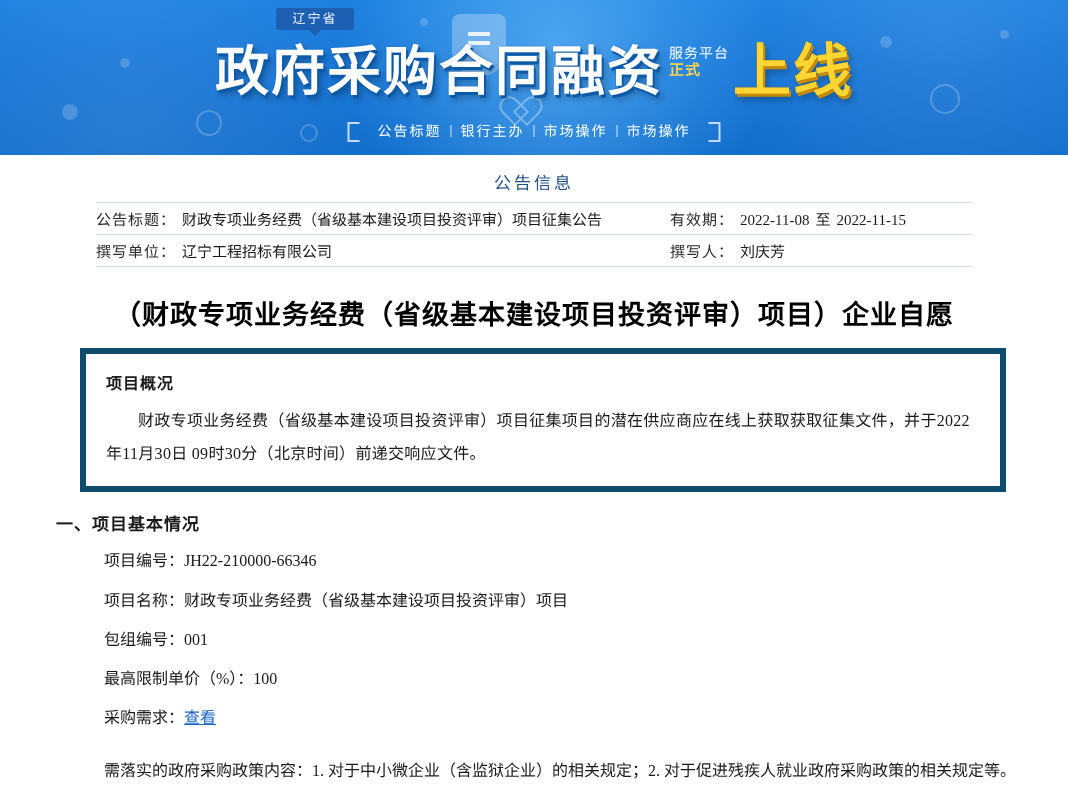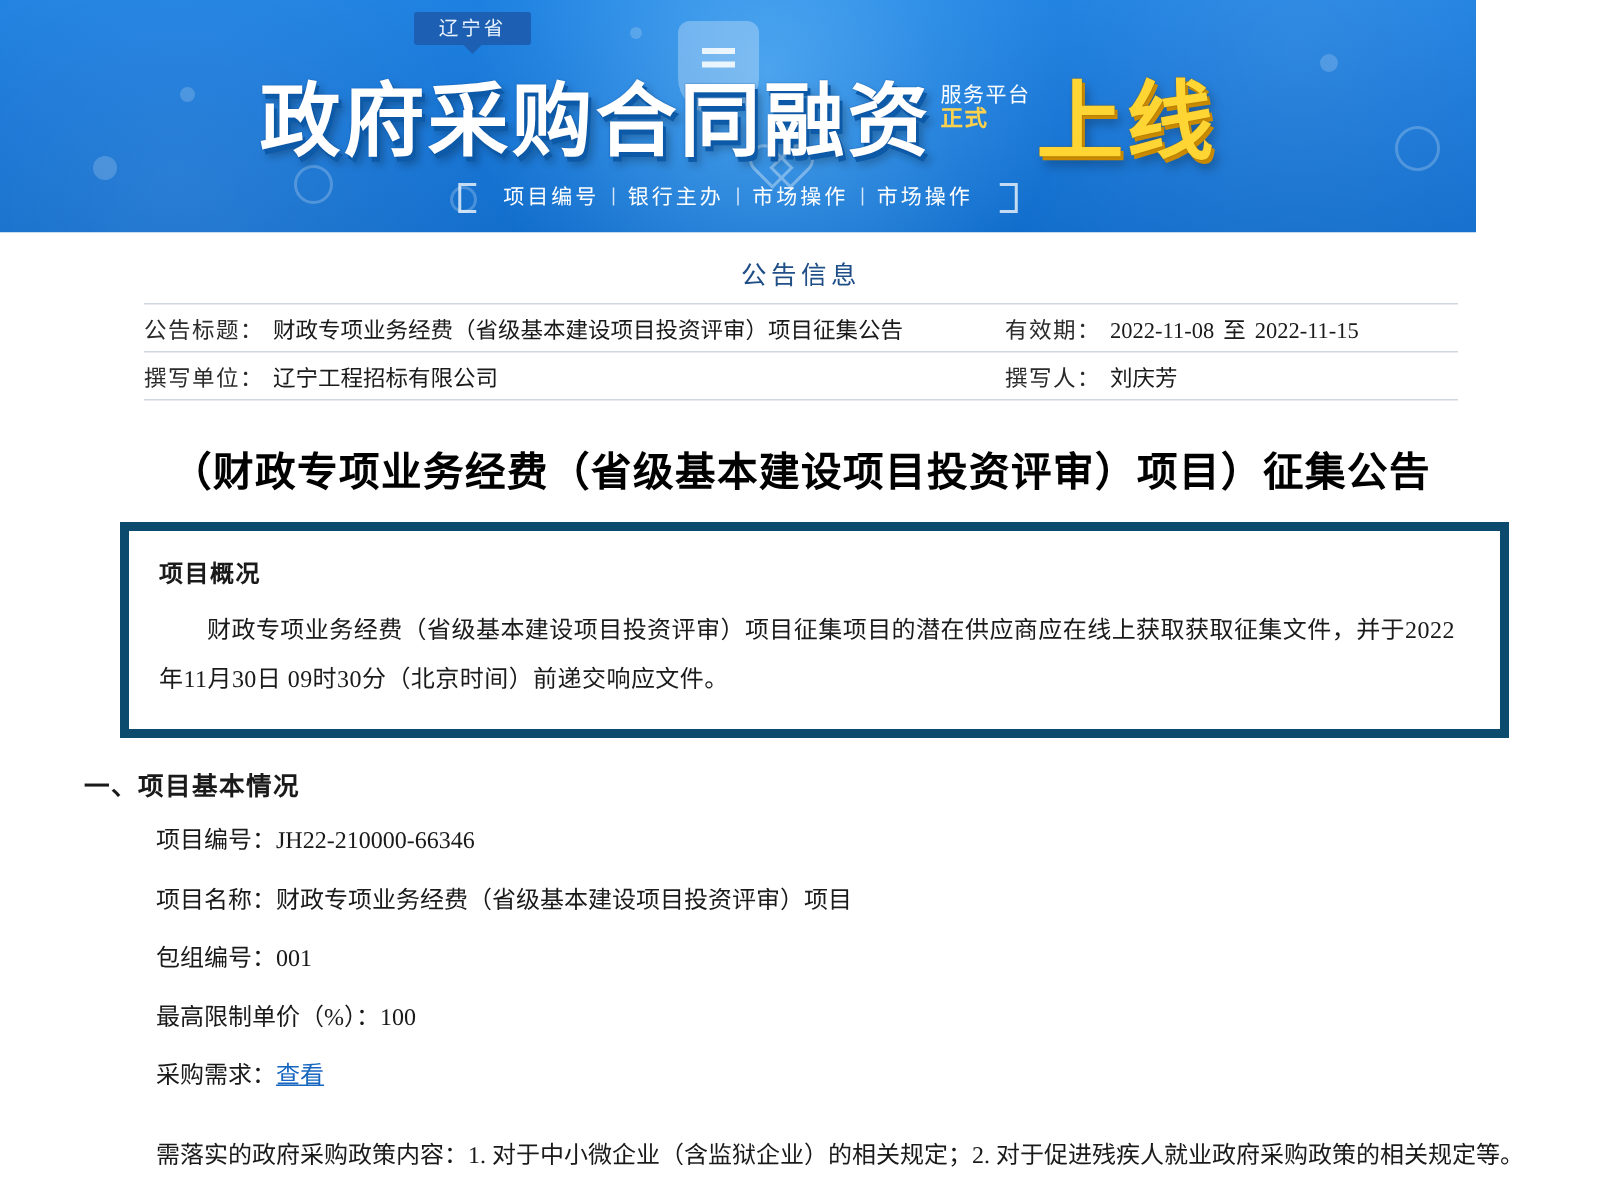--- a/index.html
+++ b/index.html
@@ -12,21 +12,21 @@
     height: 790px;
     font-family: "Liberation Serif", "DejaVu Serif", serif;
     color: #1a1a1a;
     overflow: hidden;
     position: relative;
   }
 
   
   .banner {
     position: relative;
-    width: 984px;
+    width: 1068px;
     height: 155px;
     background: linear-gradient(180deg, #1b7fe0 0%, #1474d6 45%, #0f6ccb 100%);
     overflow: hidden;
   }
   .banner::before {
     content: "";
     position: absolute;
     left: 0; right: 0; top: 0; bottom: 0;
     background:
       radial-gradient(circle at 52% 30%, rgba(120,200,255,0.55) 0%, rgba(120,200,255,0) 38%),
@@ -102,21 +102,21 @@
     border: 2px solid #ffffff;
     border-radius: 10px 10px 0 0;
     top: 2px; left: 7px;
   }
   .heart::before { transform: rotate(-45deg); transform-origin: 0 100%; }
   .heart::after  { transform: rotate(45deg);  transform-origin: 100% 100%; left: -1px;}
 
   .headline {
     position: absolute;
     left: 0; right: 0;
-    top: 34px;
+    top: 24px;
     text-align: center;
     white-space: nowrap;
   }
   .hl-main {
     font-family: "Liberation Serif", serif;
     font-weight: bold;
     font-size: 54px;
     letter-spacing: 2px;
     color: #ffffff;
     text-shadow:
@@ -296,21 +296,21 @@
   <div class="region-tag">辽宁省</div>
 
   <div class="shield"></div>
   <div class="heart"></div>
 
   <div class="headline">
     <span class="hl-main">政府采购合同融资</span><span class="hl-stack"><span class="hl-sub1">服务平台</span><span class="hl-sub2">正式</span></span><span class="hl-accent">上线</span>
   </div>
 
   <div class="tagline">
-    <span>项目编号</span><span class="bar"></span><span>银行主办</span><span class="bar"></span><span>市场操作</span><span class="bar"></span><span>市场操作</span>
+    <span>公告标题</span><span class="bar"></span><span>银行主办</span><span class="bar"></span><span>市场操作</span><span class="bar"></span><span>市场操作</span>
   </div>
 </div>
 
 <div class="content">
 
   <div class="notice-title">公告信息</div>
 
   <div class="meta-table">
     <div class="meta-row">
       <div class="meta-cell left">
@@ -329,21 +329,21 @@
         <span class="meta-label">撰写单位：</span>
         <span class="meta-value">辽宁工程招标有限公司</span>
       </div>
       <div class="meta-cell right">
         <span class="meta-label">撰写人：</span>
         <span class="meta-value">刘庆芳</span>
       </div>
     </div>
   </div>
 
-  <h1 class="doc-title">（财政专项业务经费（省级基本建设项目投资评审）项目）征集公告</h1>
+  <h1 class="doc-title">（财政专项业务经费（省级基本建设项目投资评审）项目）企业自愿</h1>
 
   <div class="overview-box">
     <h3>项目概况</h3>
     <p>财政专项业务经费（省级基本建设项目投资评审）项目征集项目的潜在供应商应在线上获取获取征集文件，并于2022年11月30日 09时30分（北京时间）前递交响应文件。</p>
   </div>
 
   <div class="section-title">一、项目基本情况</div>
 
   <div class="fields">
     <div class="field">

